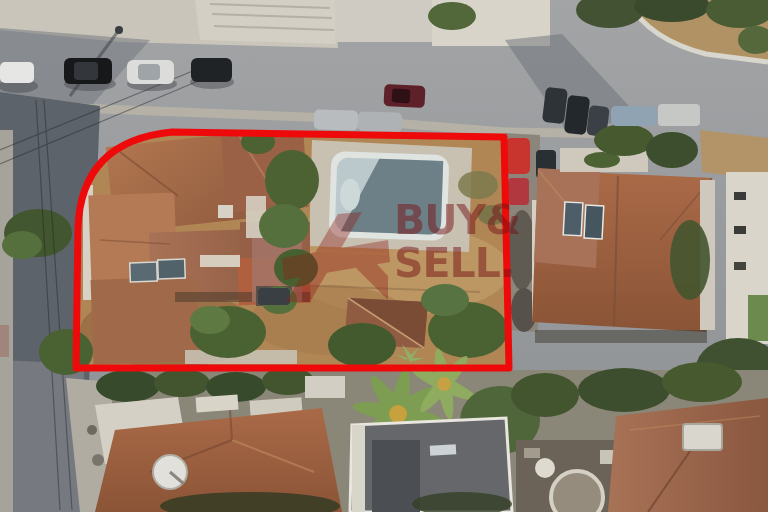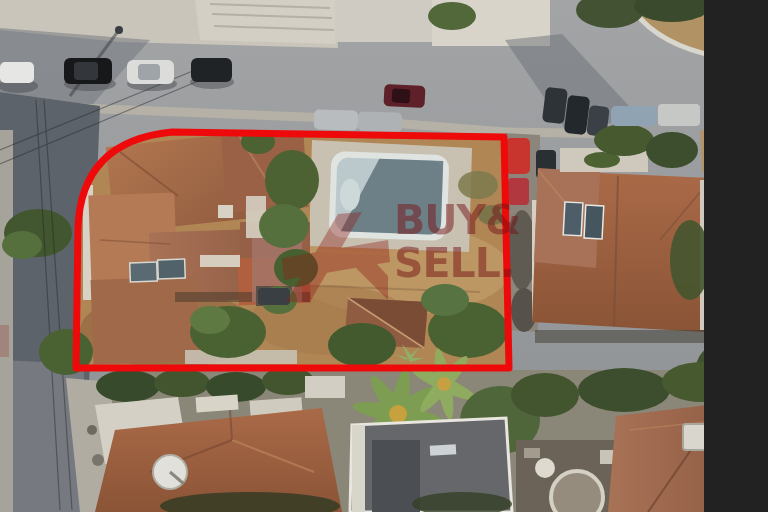--- a/index.html
+++ b/index.html
@@ -1,16 +1,16 @@
 <!DOCTYPE html>
 <html><head>
 <meta charset="utf-8">
 <style>
   html,body{margin:0;padding:0;background:#222;}
-  .stage{position:relative;width:704px;height:512px;overflow:hidden;
+  .stage{position:relative;width:768px;height:512px;overflow:hidden;
          font-family:"DejaVu Sans",sans-serif;}
   .stage svg{position:absolute;left:0;top:0;}
   .wm{position:absolute;z-index:5;pointer-events:none;
       font-family:"DejaVu Sans",sans-serif;font-weight:bold;}
   .wm-l1{left:394px;top:196px;font-size:41px;letter-spacing:-1px;
          color:rgba(118,18,22,.5);}
   .wm-l2{left:394px;top:239px;font-size:41px;letter-spacing:-1px;
          color:rgba(118,18,22,.5);}
   .wm-l3{left:380px;top:285px;font-size:17px;letter-spacing:2px;
          color:rgba(118,18,22,.12);-webkit-text-stroke:1.3px rgba(118,18,22,.5);}

